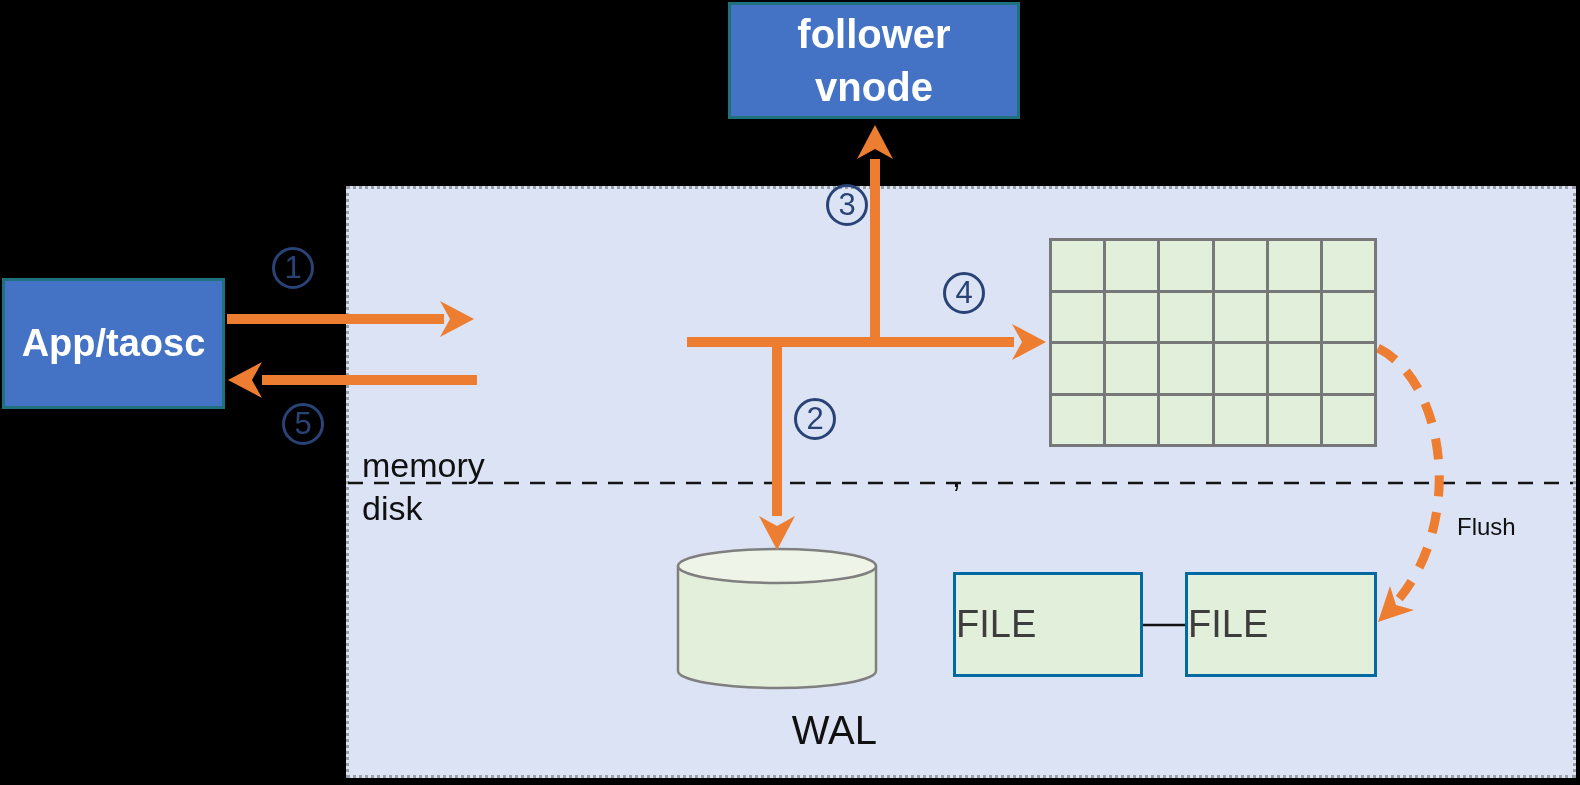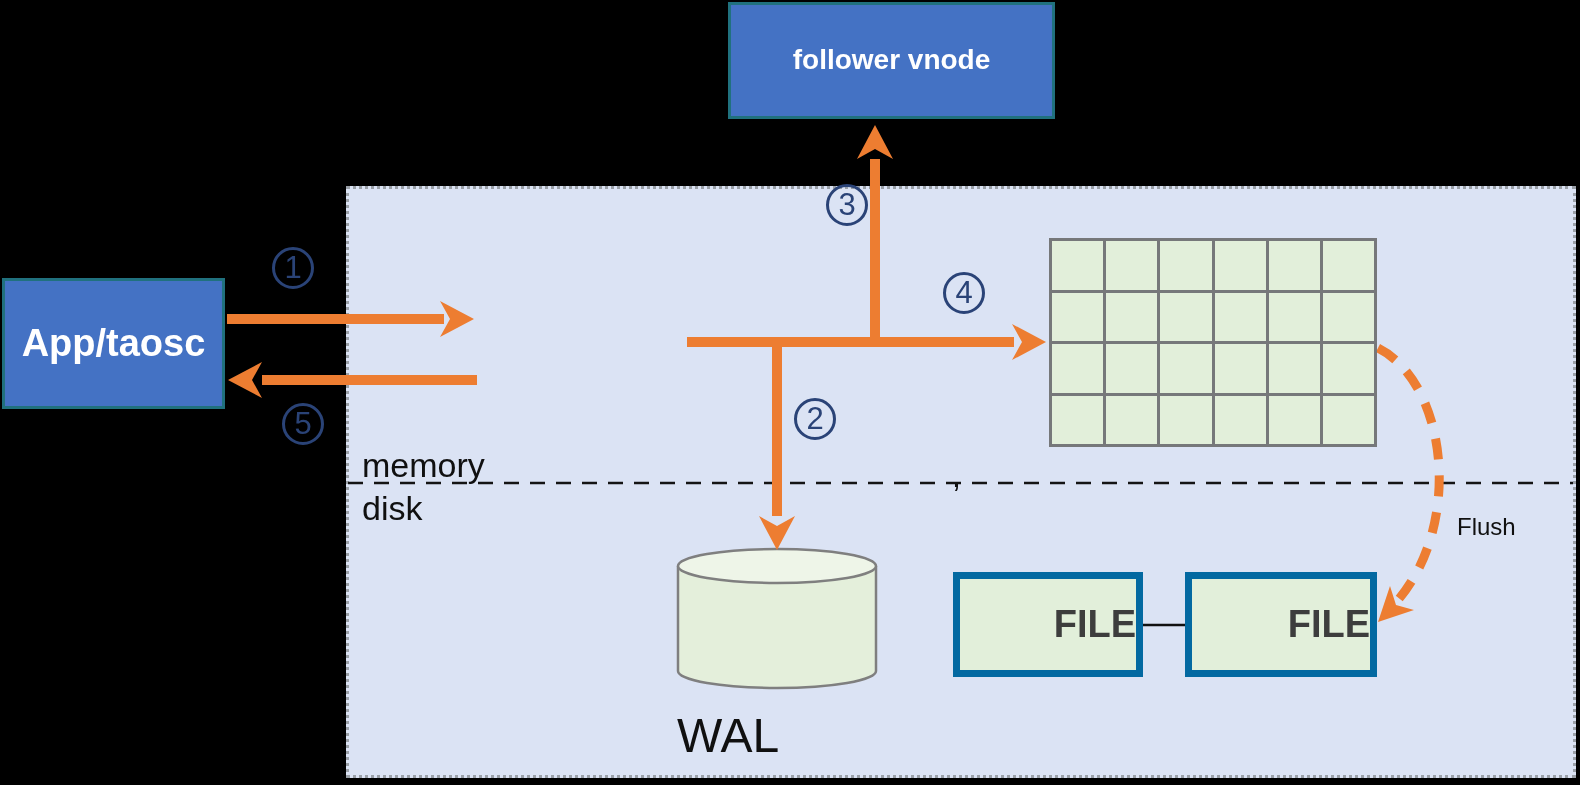--- a/index.html
+++ b/index.html
@@ -14,49 +14,49 @@
     background:#dbe3f4; border:3px dotted #9aa0a8;
   }
 
   .svg-layer { position:absolute; left:0; top:0; width:1580px; height:785px; pointer-events:none; }
 
   .node-blue {
     position:absolute; background:#4472c4; border:3px solid #20717e;
     color:#ffffff; font-weight:bold; display:flex; align-items:center;
     justify-content:center; text-align:center;
   }
-  .follower-node { left:728px; top:2px; width:327px; height:117px; font-size:28px; line-height:1.32; padding:12px 52px; }
+  .follower-node { left:728px; top:2px; width:292px; height:117px; font-size:40px; line-height:1.32; padding:12px 52px; }
   .app-node { left:2px; top:278px; width:223px; height:131px; font-size:38px; }
 
   .write-circle {
     position:absolute; left:475px; top:251px; width:214px; height:187px;
     border-radius:50%; background:#e5f0dc; border:3px solid #7f7f7f;
     color:#404040; font-weight:bold; font-size:44px;
     display:flex; align-items:center; justify-content:center;
   }
 
   .memtable {
     position:absolute; left:1049px; top:238px; width:328px; height:209px;
     background:#76787a; border:3px solid #76787a;
     display:grid; grid-template-columns:repeat(6,1fr); grid-template-rows:repeat(4,1fr); gap:3px;
   }
   .grid-cell { background:#e2efda; }
 
   .file-node {
-    position:absolute; background:#e2efda; border:7px solid #0369a1;
-    color:#3d3d3d; font-weight:bold; font-size:38px;
-    display:flex; align-items:center; justify-content:flex-end;
+    position:absolute; background:#e2efda; border:3px solid #0369a1;
+    color:#3d3d3d; font-weight:normal; font-size:38px;
+    display:flex; align-items:center; justify-content:flex-start;
   }
   .file-left  { left:953px;  top:572px; width:190px; height:105px; }
   .file-right { left:1185px; top:572px; width:192px; height:105px; }
 
   .dlabel { position:absolute; color:#101010; white-space:nowrap; }
   .memory-label { left:362px; top:446px; font-size:34px; }
   .disk-label   { left:362px; top:489px; font-size:34px; }
-  .wal-label    { left:677px; top:708px; width:200px; text-align:left; font-size:48px; }
+  .wal-label    { left:677px; top:708px; width:200px; text-align:right; font-size:40px; }
   .leader-label { left:1297px; top:714px; width:260px; text-align:right; font-size:37px; }
   .flush-label  { left:1457px; top:513px; font-size:24px; }
   .stray-comma  { left:952px; top:458px; font-size:32px; }
 
   .step-badge {
     position:absolute; width:42px; height:42px; border-radius:50%;
     border:3px solid #2a4377; color:#2a4377; font-size:31px;
     display:flex; align-items:center; justify-content:center;
   }
   .step-1 { left:272px; top:247px; }

